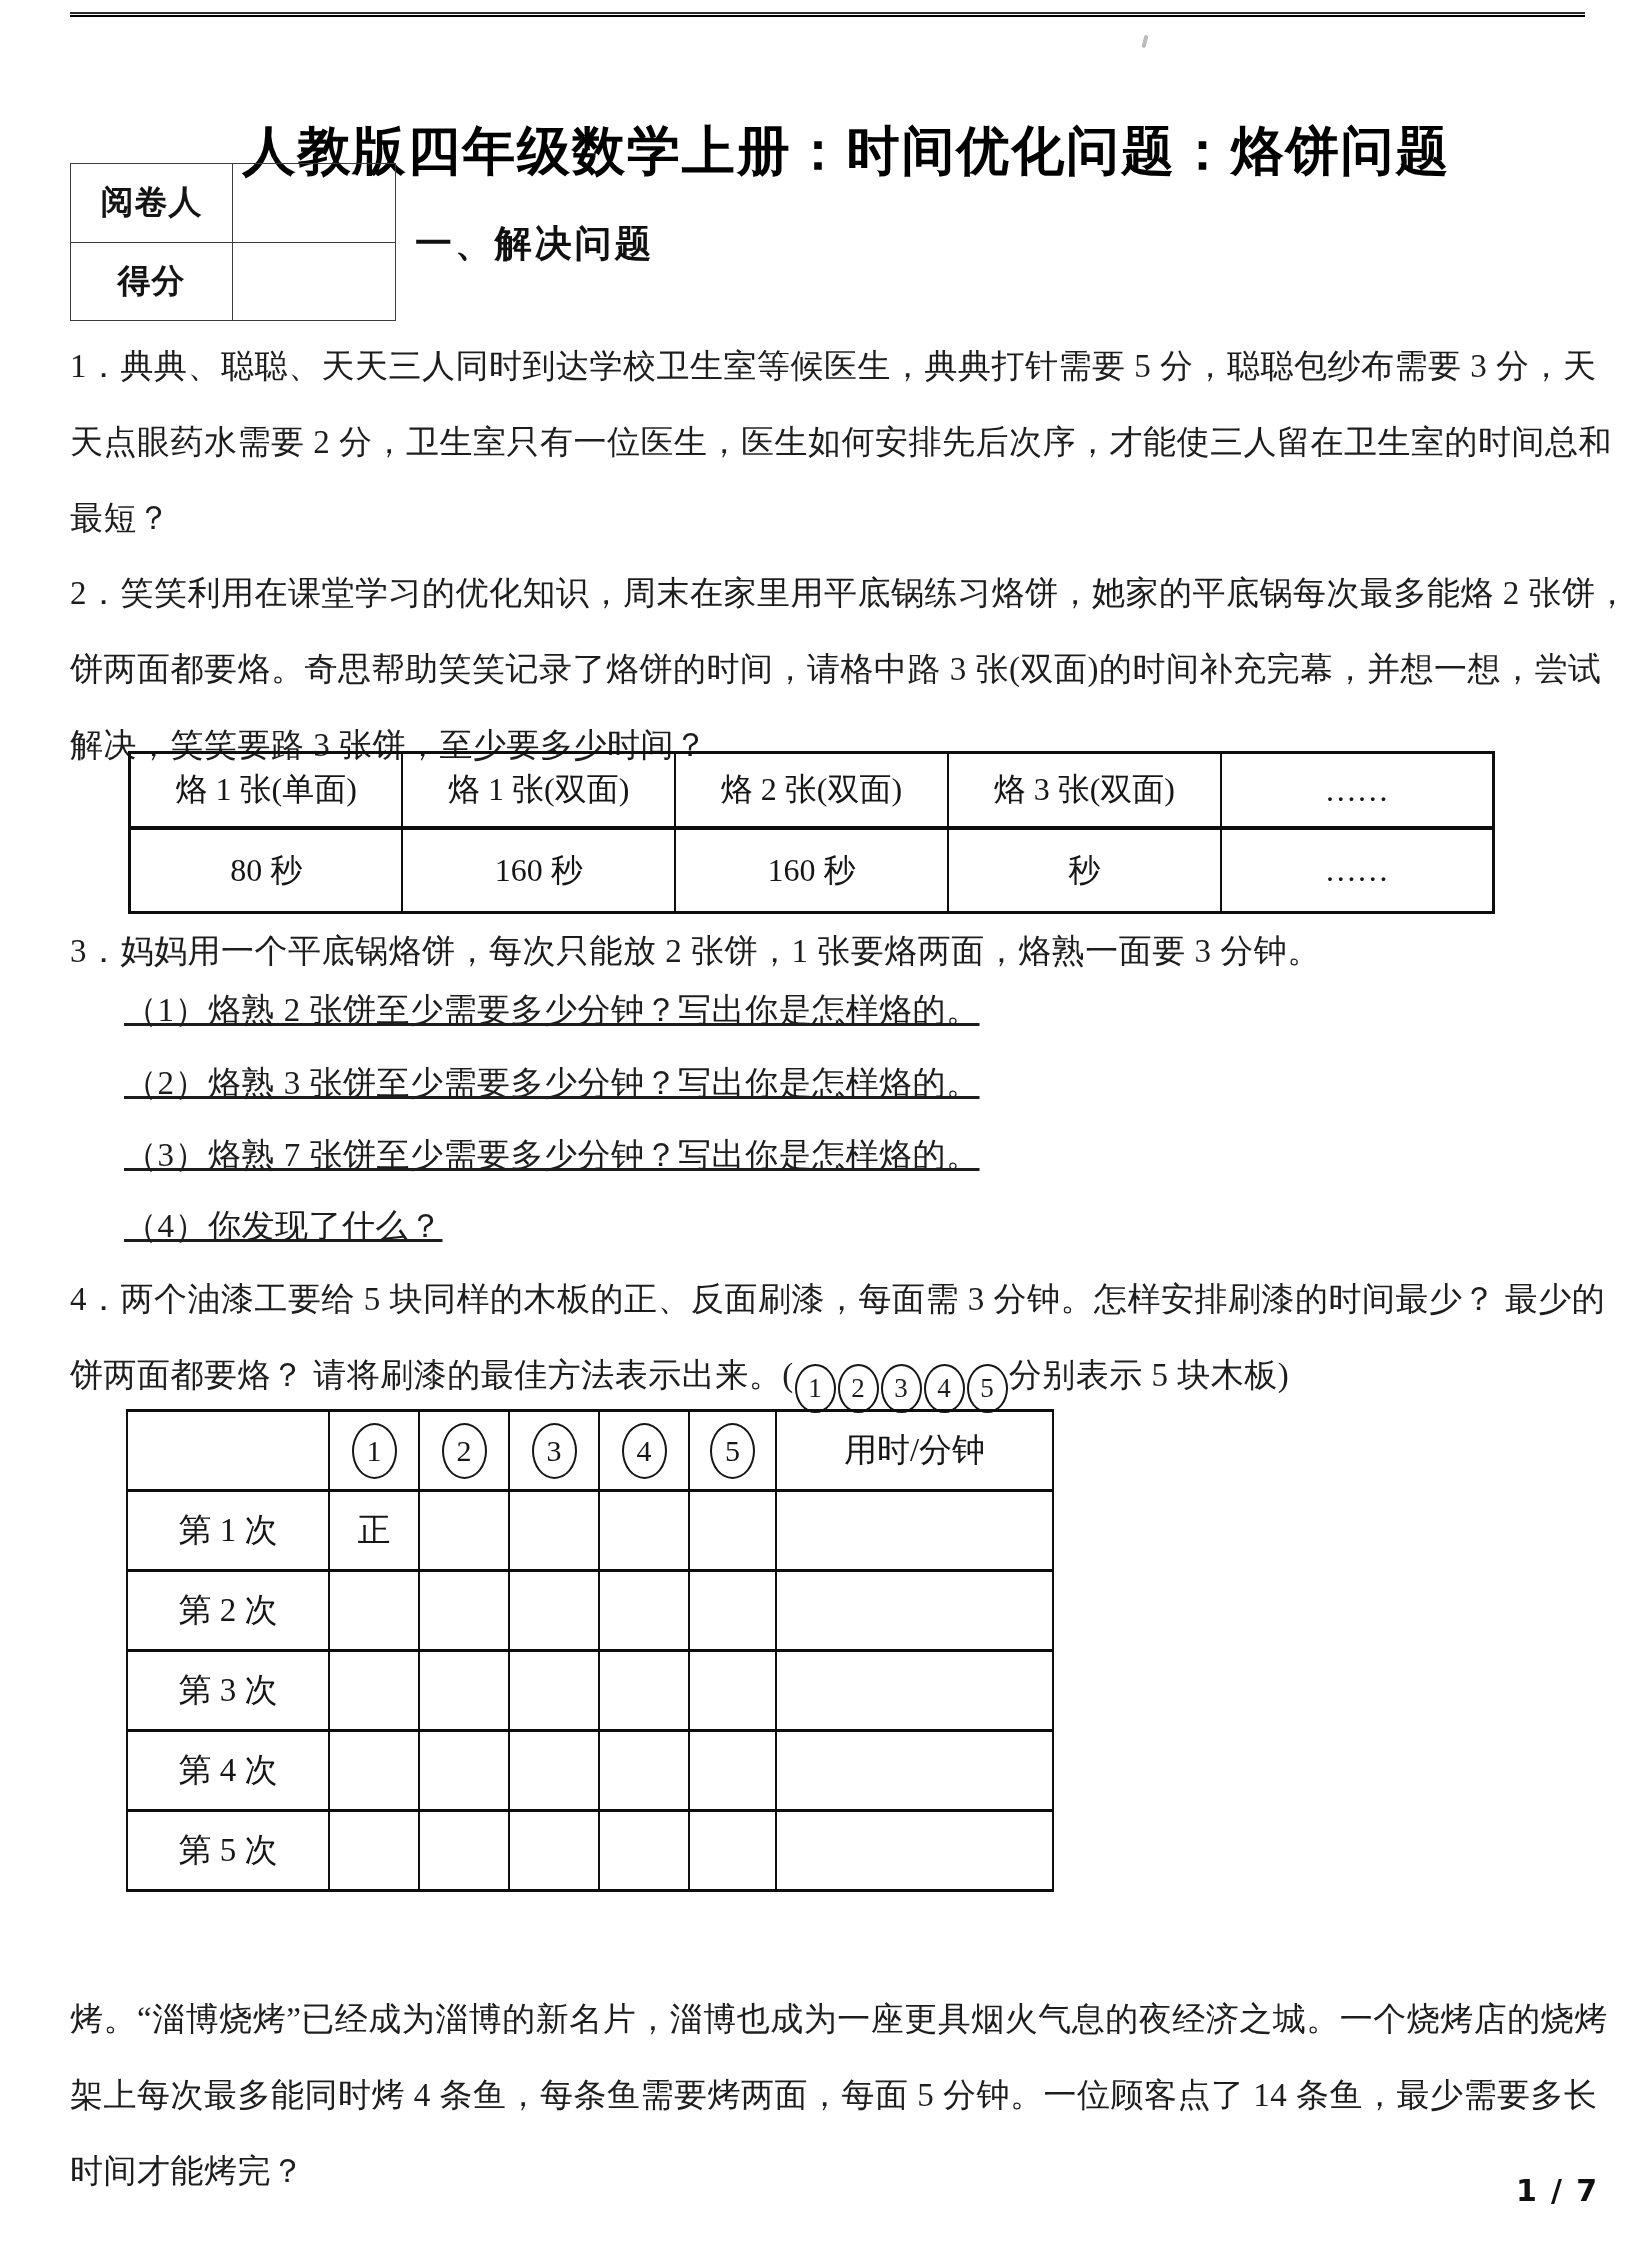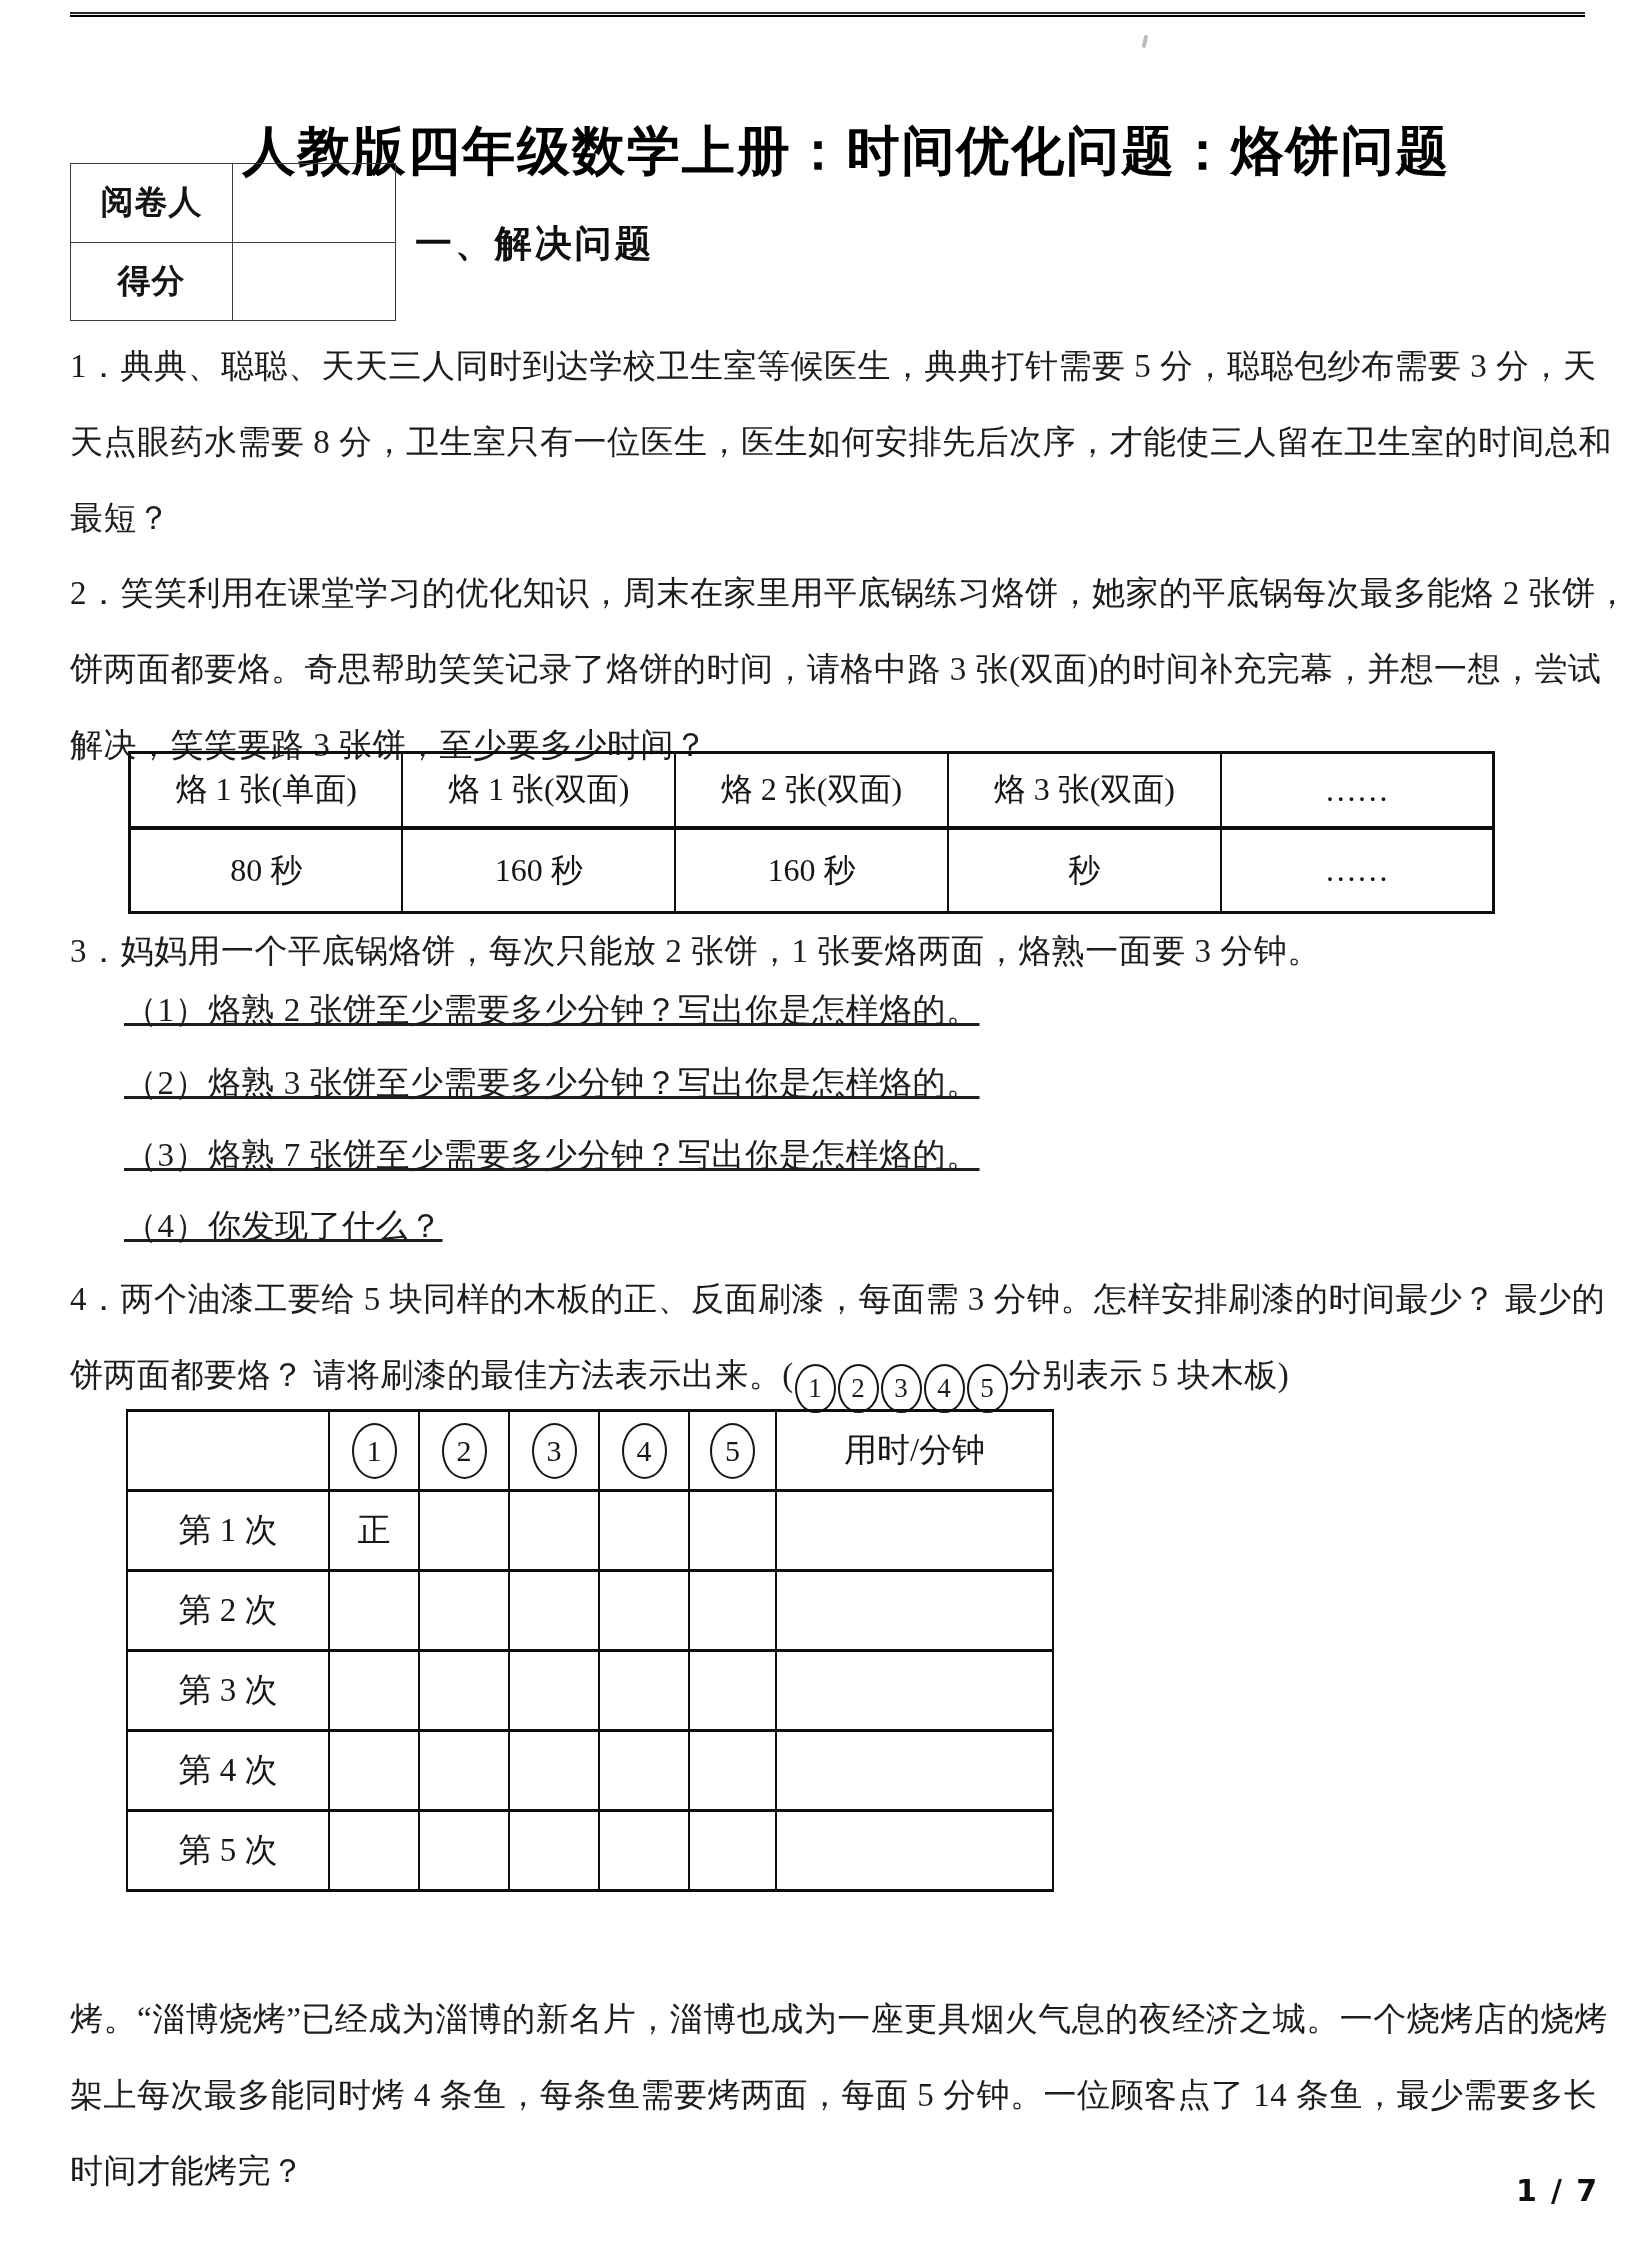--- a/index.html
+++ b/index.html
@@ -105,21 +105,21 @@
     <tr>
       <td class="g-label">得分</td>
       <td></td>
     </tr>
   </tbody>
     </table>
 
   <div class="section-heading">一、解决问题</div>
 
   <div class="tline" style="top:345px">1．典典、聪聪、天天三人同时到达学校卫生室等候医生，典典打针需要 5 分，聪聪包纱布需要 3 分，天</div>
-  <div class="tline" style="top:421px">天点眼药水需要 8 分，卫生室只有一位医生，医生如何安排先后次序，才能使三人留在卫生室的时间总和</div>
+  <div class="tline" style="top:421px">天点眼药水需要 2 分，卫生室只有一位医生，医生如何安排先后次序，才能使三人留在卫生室的时间总和</div>
   <div class="tline" style="top:497px">最短？</div>
 
   <div class="tline" style="top:572px">2．笑笑利用在课堂学习的优化知识，周末在家里用平底锅练习烙饼，她家的平底锅每次最多能烙 2 张饼，</div>
   <div class="tline" style="top:648px">饼两面都要烙。奇思帮助笑笑记录了烙饼的时间，请格中路 3 张(双面)的时间补充完幕，并想一想，尝试</div>
   <div class="tline" style="top:724px">解决，笑笑要路 3 张饼，至少要多少时间？</div>
 
   <table class="t2">
     <colgroup>
         <col style="width:20%">
         <col style="width:20%">

